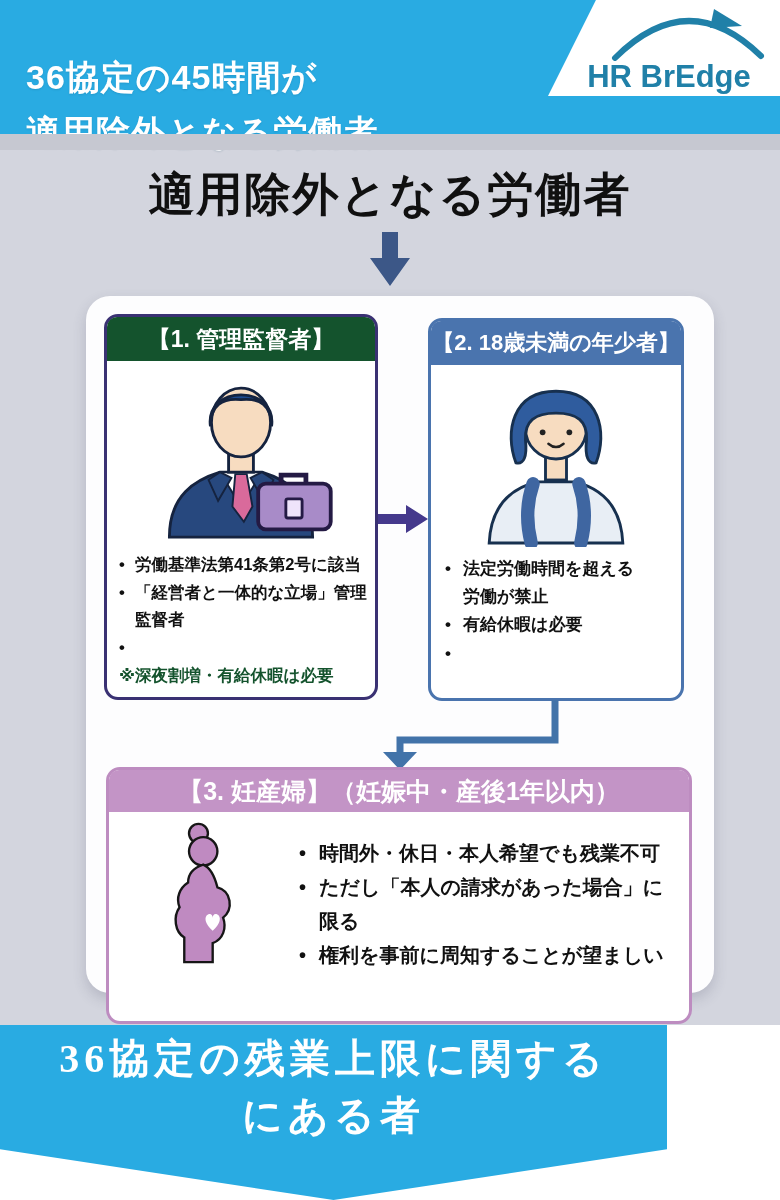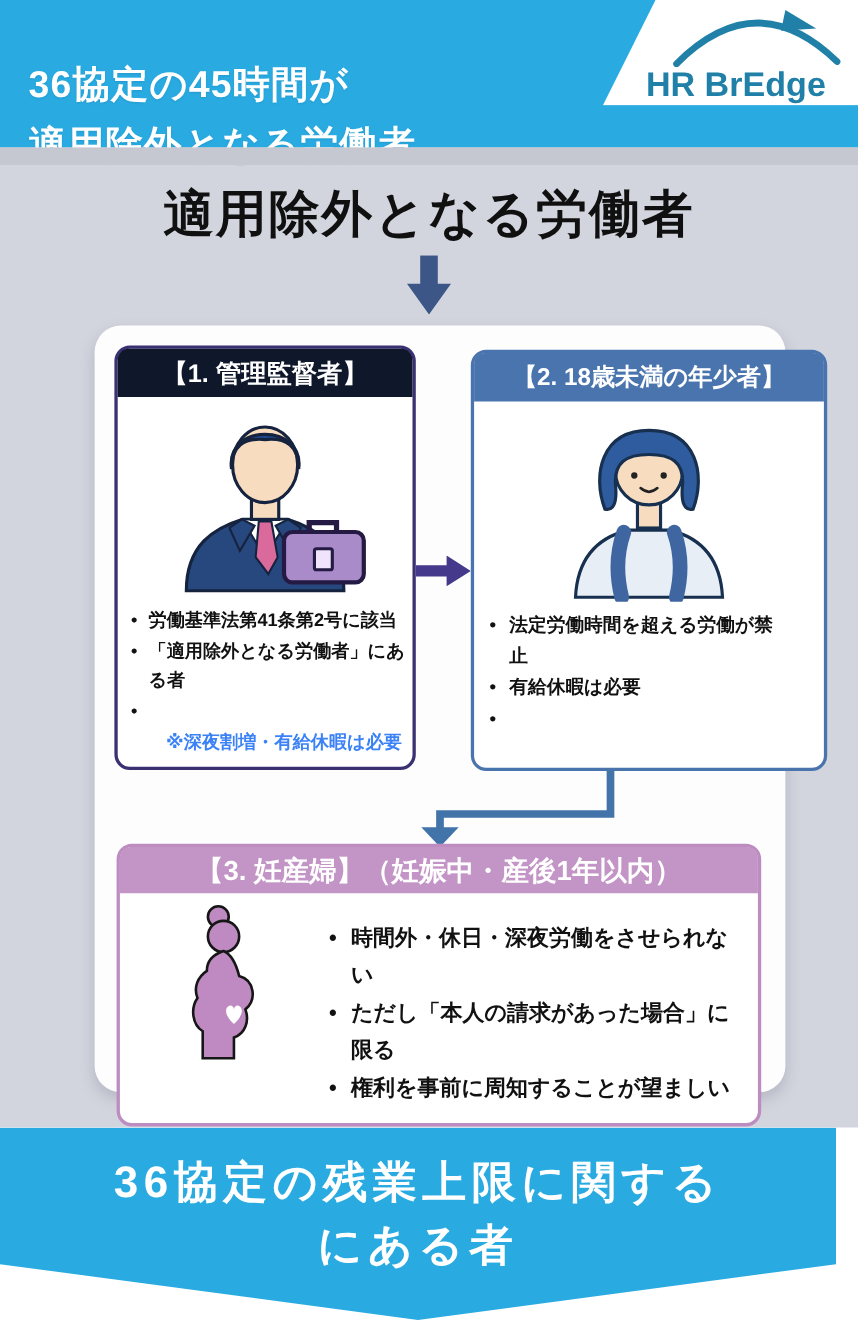--- a/index.html
+++ b/index.html
@@ -34,56 +34,56 @@
 
   .card { position:absolute; left:86px; top:296px; width:628px; height:697px;
             background:#fdfdfe; border-radius:24px;
             box-shadow:0 6px 14px rgba(60,60,90,.20); }
 
   .box { position:absolute; background:#ffffff; border-radius:14px; }
   .box-header { height:44px; display:flex; align-items:center; justify-content:center;
             color:#ffffff; font-weight:800; border-radius:10px 10px 0 0; }
 
   .box1 { left:18px; top:18px; width:274px; height:386px; border:3px solid #3a3173; }
-  .bh1  { background:#0f172a; font-size:23px; }
-  .box2 { left:342px; top:22px; width:324px; height:383px; border:3px solid #4a74ae; }
+  .bh1  { background:#14532d; font-size:23px; }
+  .box2 { left:342px; top:22px; width:256px; height:383px; border:3px solid #4a74ae; }
   .bh2  { background:#4a74ae; font-size:22px; }
   .box3 { left:20px; top:471px; width:586px; height:257px; border:3px solid #bd8cc0; }
   .bh3  { background:#c394c6; font-size:25px; height:42px; }
 
   .illus { height:188px; display:flex; align-items:center; justify-content:center; }
 
   .bullets { list-style:none; color:#111111; font-weight:700; }
   .bullets li { display:flex; }
   .bullets .dot { flex:0 0 16px; text-align:left; }
   .b1 { padding:2px 6px 0 12px; font-size:16.5px; line-height:1.68; }
   .b1 .dot { flex-basis:16px; }
-  .note { padding:0 6px 0 12px; color:#3b82f6; font-weight:700;
-          font-size:16.5px; line-height:1.68;margin-left:32px; }
+  .note { padding:0 6px 0 12px; color:#14532d; font-weight:700;
+          font-size:16.5px; line-height:1.68; }
   .b2 { padding:2px 38px 0 14px; font-size:17px; line-height:1.66; }
   .b2 .dot { flex-basis:18px; }
 
   .arrow-right { position:absolute; left:292px; top:209px; width:50px; height:28px;
             background:#45398c;
             clip-path:polygon(0 32%, 56% 32%, 56% 0, 100% 50%, 56% 100%, 56% 68%, 0 68%); }
   .connector { position:absolute; left:294px; top:404px; }
 
   .box3-body { display:flex; align-items:flex-start; padding:10px 10px 0 50px; }
   .woman-wrap { flex:0 0 100px; }
   .b3 { margin-left:40px; margin-top:14px; font-size:20px; line-height:1.7; }
   .b3 .dot { flex:0 0 20px; }
 
   
   .bottom-wrap { position:absolute; left:0; top:1025px; width:780px; height:175px;
             background:#ffffff; }
-  .bottom-banner { position:absolute; left:0; top:0; width:760px; height:175px;
+  .bottom-banner { position:absolute; left:0; top:0; width:667px; height:175px;
             background:#29abe2;
             clip-path:polygon(0 0, 100% 0, 100% 71%, 50% 100%, 0 71%);
             color:#ffffff; text-align:center; font-size:40px; font-weight:900;
-            letter-spacing:5px; line-height:1.42; padding-top:22px; }
+            letter-spacing:5px; line-height:1.42; padding-top:6px;font-family:Liberation Serif, serif; }
 </style>
 </head>
 <body>
 
 <div class="page">
 
   <header class="topbar">
     <div class="topbar-title">
       <div>36協定の45時間が</div>
       <div>適用除外となる労働者</div>
@@ -123,21 +123,21 @@
           </g>
         </svg>
       </div>
       <ul class="bullets b1">
         <li>
             <span class="dot">•</span>
             <span>労働基準法第41条第2号に該当</span>
           </li>
         <li>
             <span class="dot">•</span>
-            <span>「適用除外となる労働者」にある者</span>
+            <span>「経営者と一体的な立場」管理監督者</span>
           </li>
         <li>
             <span class="dot">•</span>
           </li>
       </ul>
       <div class="note">※深夜割増・有給休暇は必要</div>
     </div>
 
     <div class="arrow-right"></div>
 
@@ -193,21 +193,21 @@
                        C78,92 76,73 61,69
                        C58,57 53,48 46,45 Z"></path>
             </g>
             <path d="M56,115 c-8,-7 -10,-15 -4.5,-17.5 c3,-1.2 4.5,1.8 4.5,3.6
                      c0,-1.8 1.5,-4.8 4.5,-3.6 c5.5,2.5 3.5,10.5 -4.5,17.5 z" fill="#ffffff"></path>
           </svg>
         </div>
         <ul class="bullets b3">
           <li>
               <span class="dot">•</span>
-              <span>時間外・休日・深夜労働をさせられない</span>
+              <span>時間外・休日・本人希望でも残業不可</span>
             </li>
           <li>
               <span class="dot">•</span>
               <span>ただし「本人の請求があった場合」に限る</span>
             </li>
           <li>
               <span class="dot">•</span>
               <span>権利を事前に周知することが望ましい</span>
             </li>
         </ul>

